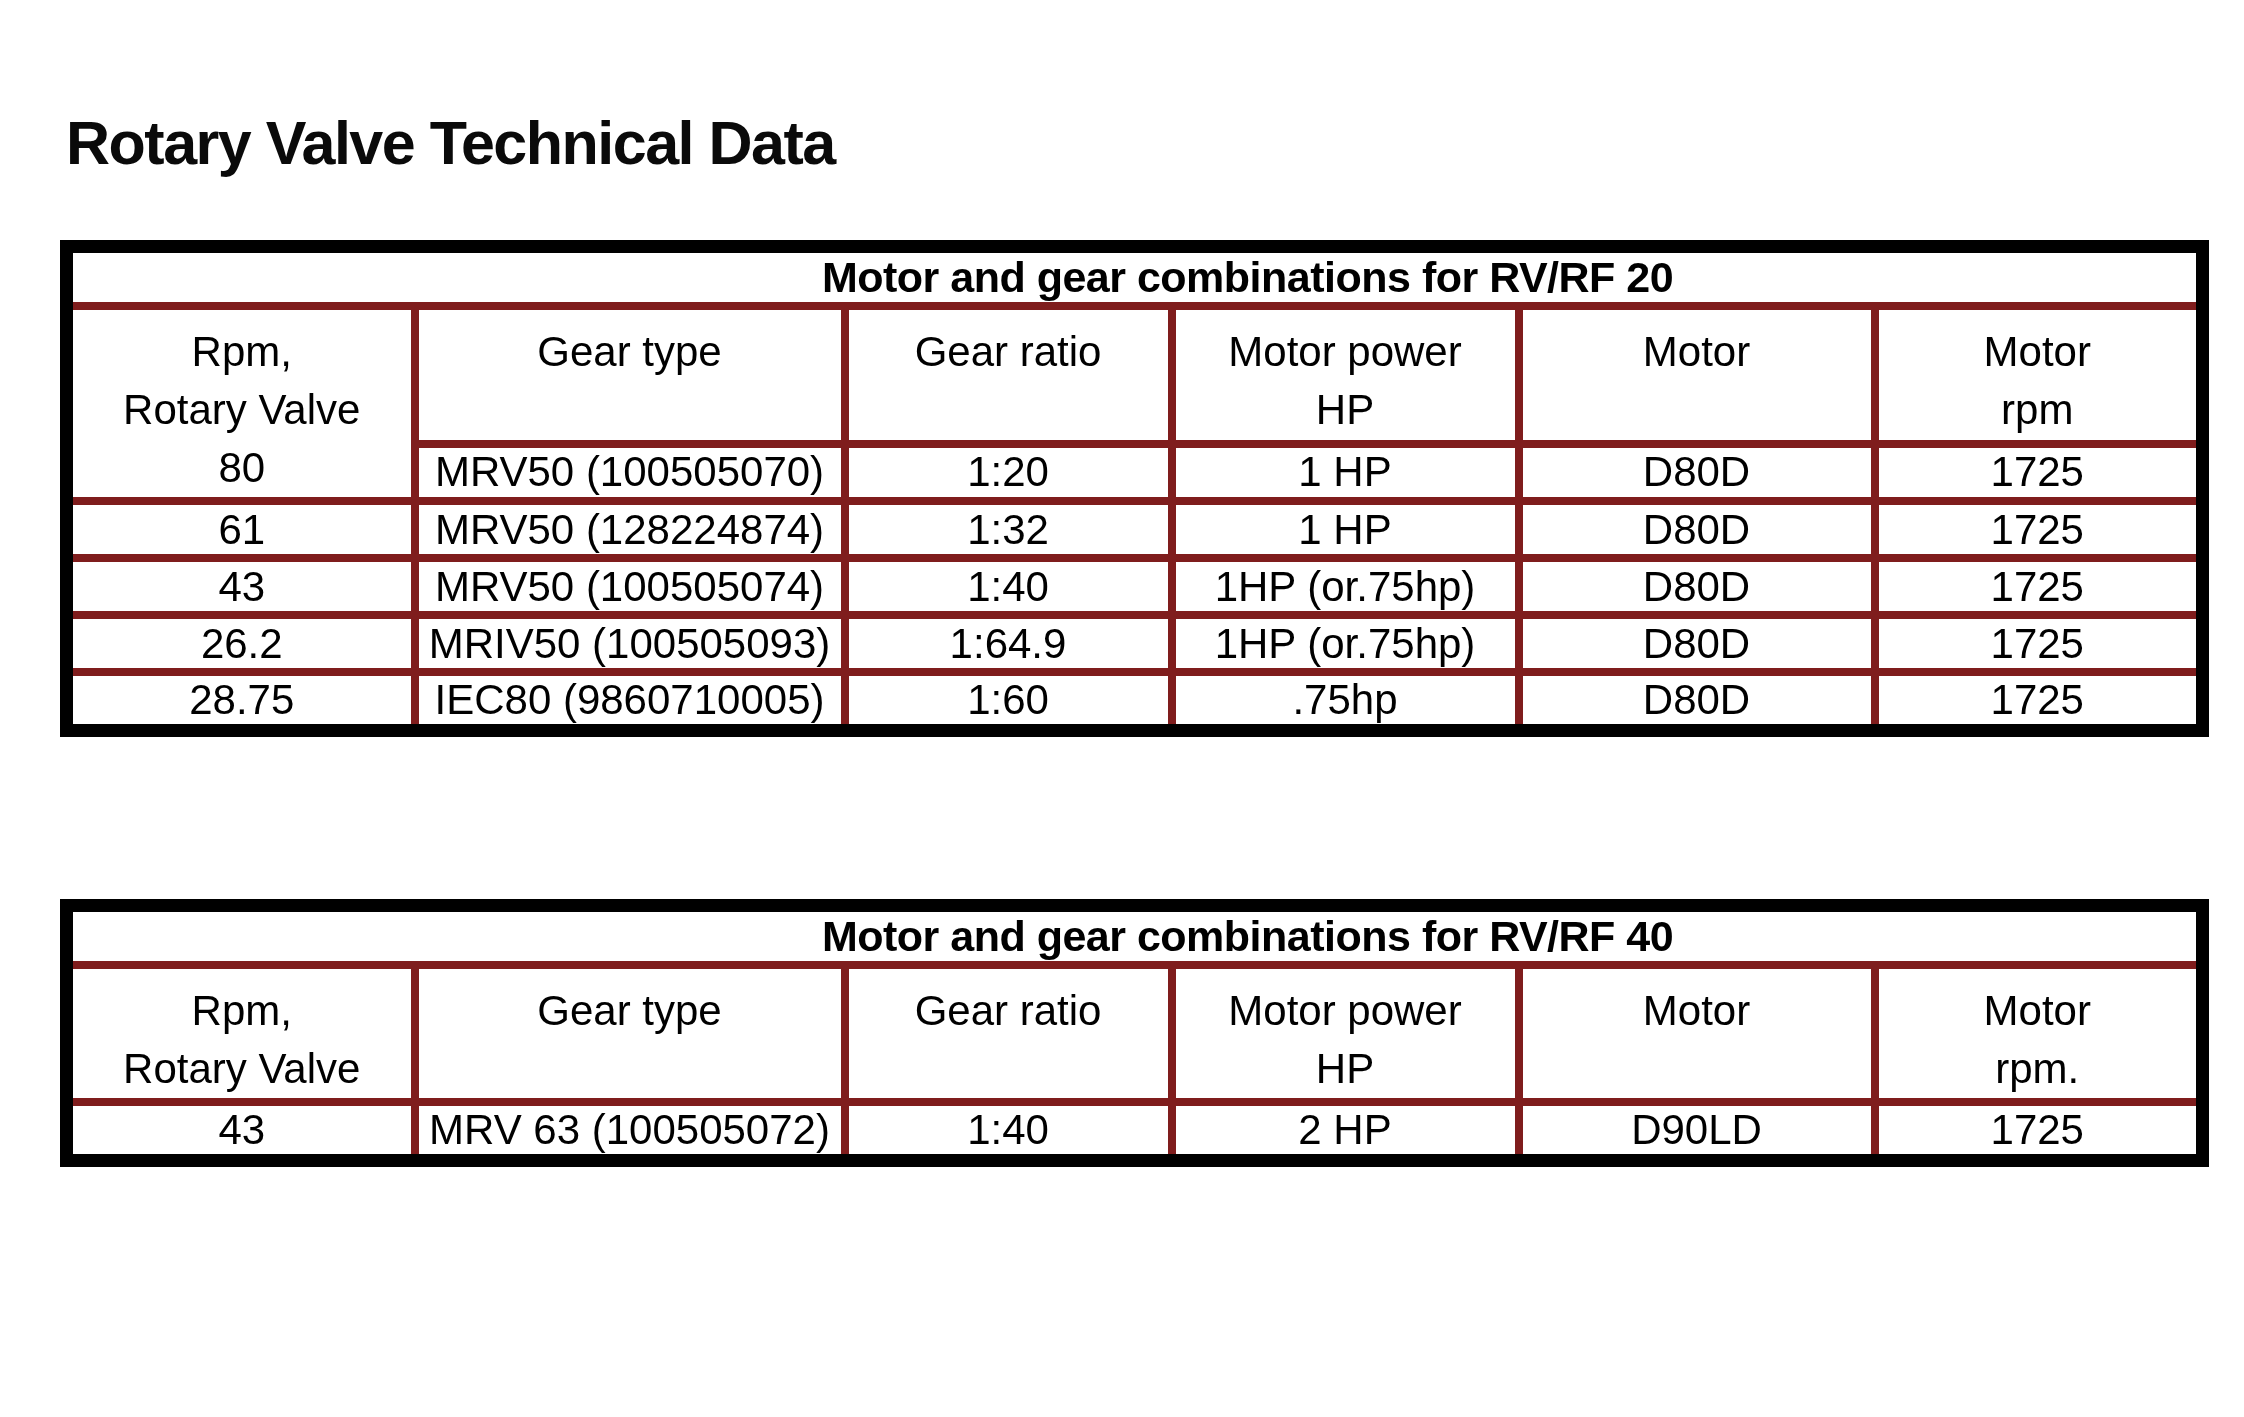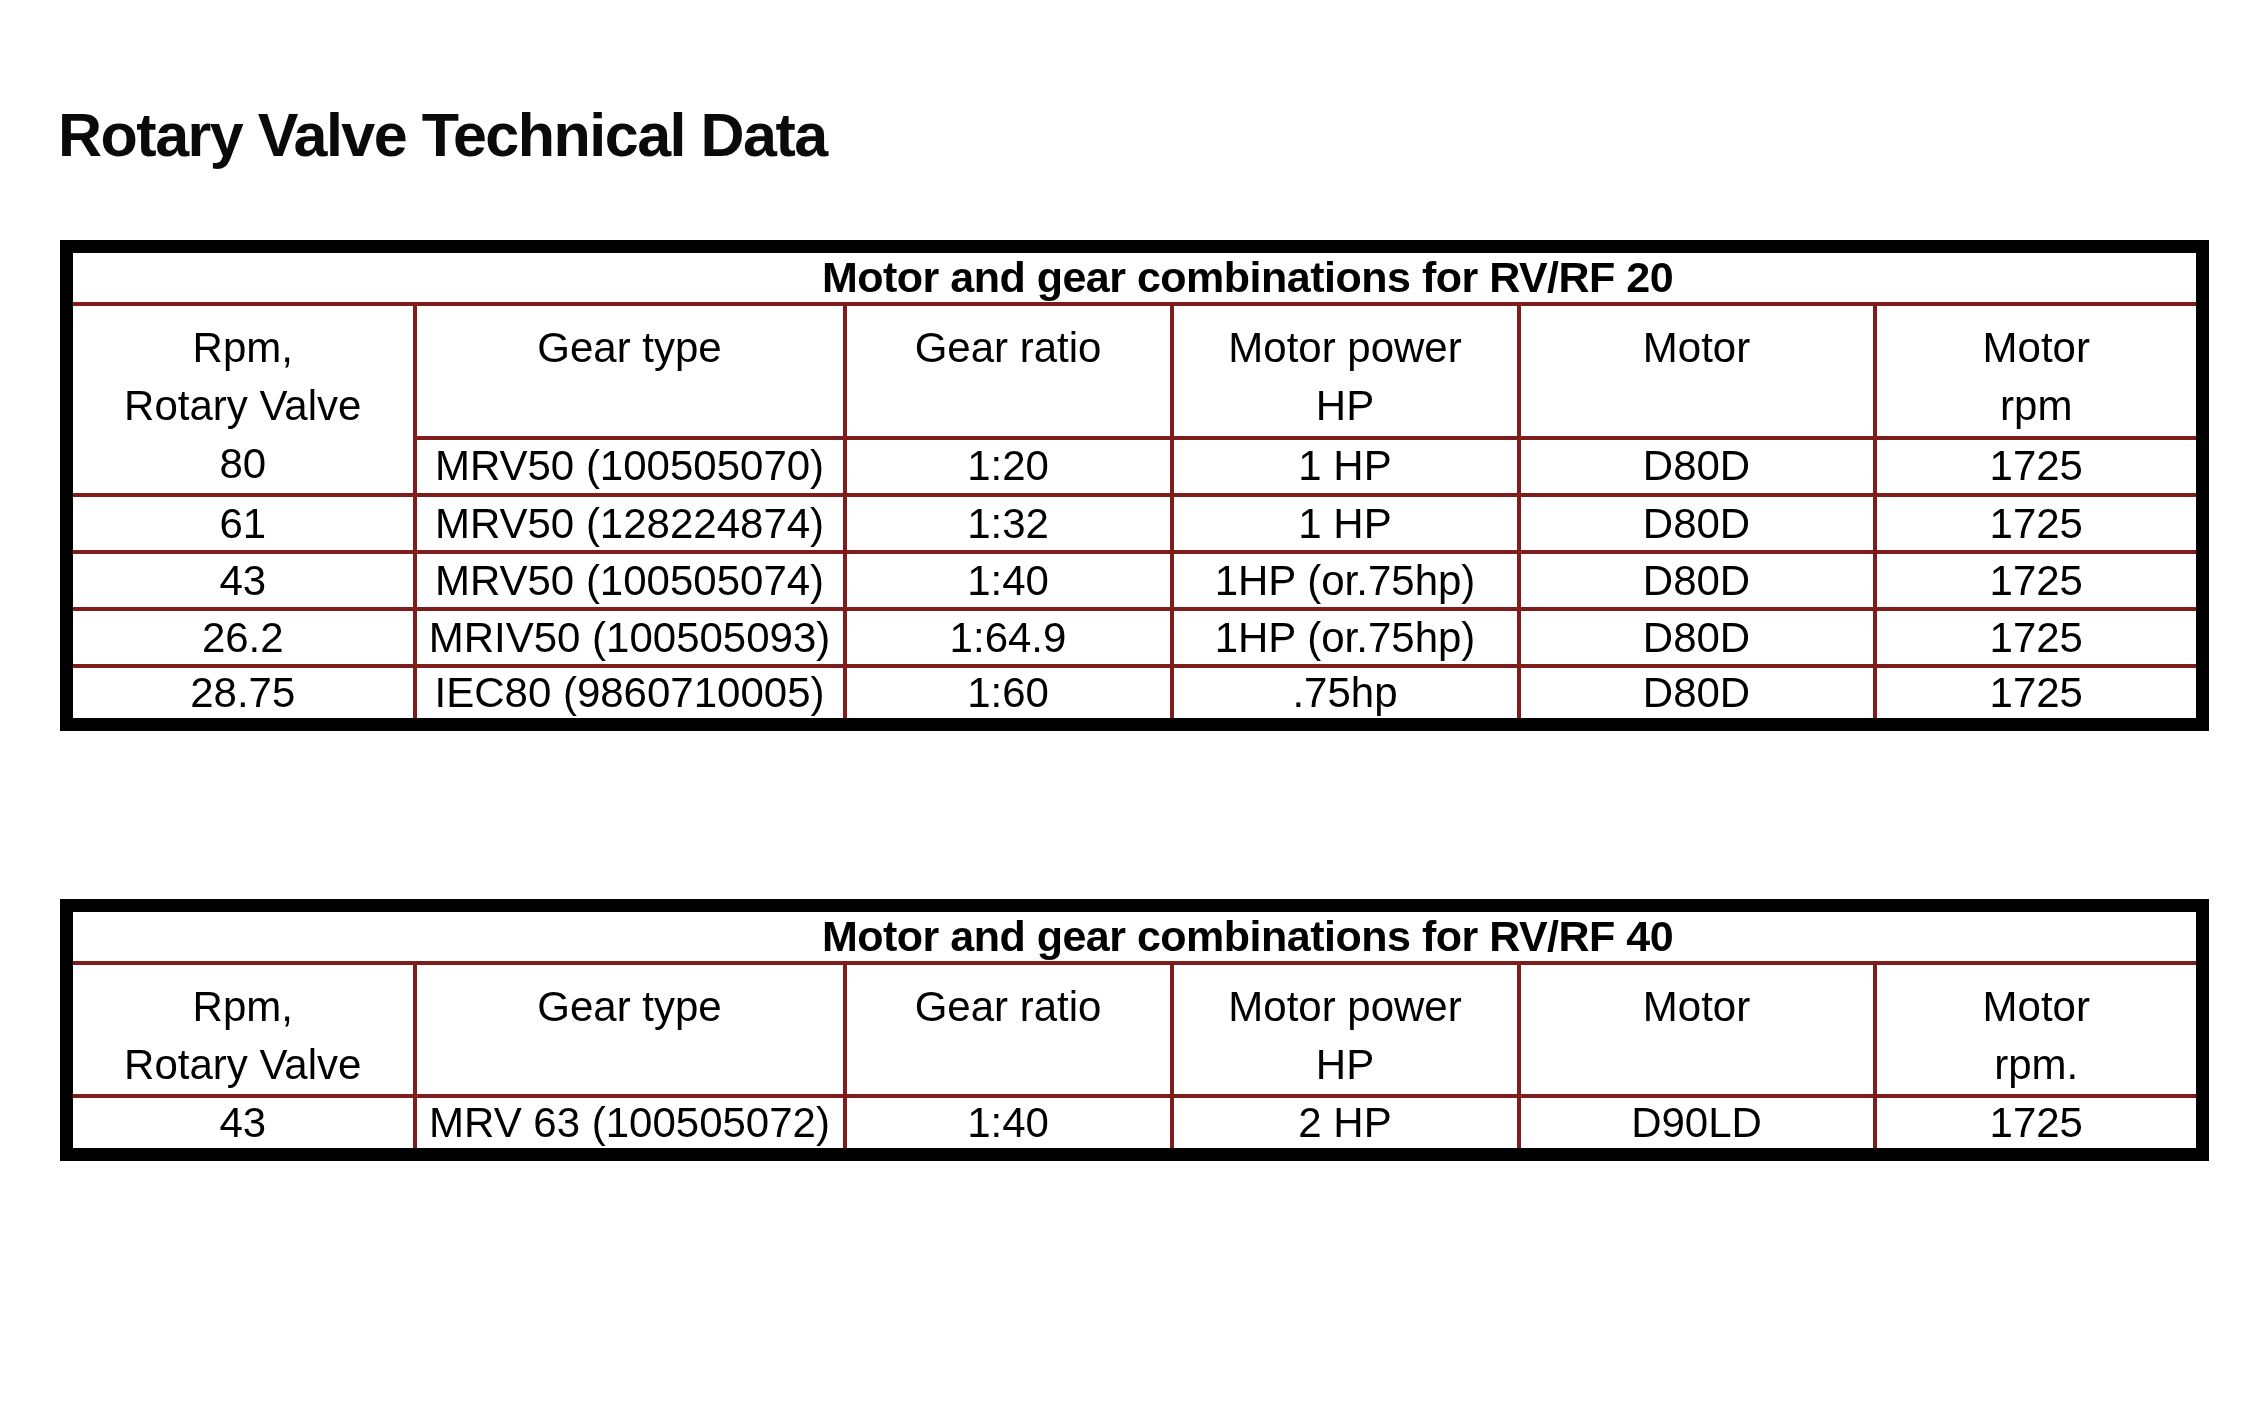--- a/index.html
+++ b/index.html
@@ -7,41 +7,41 @@
   body {
     width: 2244px; height: 1417px;
     background: #ffffff;
     color: #000000;
     font-family: "Liberation Sans", sans-serif;
     overflow: hidden;
   }
   .page { position: relative; width: 2244px; height: 1417px; background: #ffffff; }
 
   h1.page-title {
-    position: absolute; left: 58px; top: 102px; margin: 0;
+    position: absolute; left: 58px; top: 102px; margin: 8px;
     font-size: 61px; line-height: 66px; font-weight: 700;
     letter-spacing: -1.5px; color: #0a0a0a;
     font-family: "Liberation Sans", sans-serif;
     white-space: nowrap;
     text-align: right;
   }
 
   table.data-table {
     position: absolute; left: 60px;
     width: 2136px;
     border-collapse: collapse;
     table-layout: fixed;
     background: #ffffff;
     border: 13px solid #000000;
   }
   #table-rv20 { top: 240px; }
   #table-rv40 { top: 863px; margin-top: 36px; }
 
   td {
-    border: 4px solid #7f1d1d;
+    border: 8px solid #7f1d1d;
     padding: 0;
     text-align: center;
     font-size: 42px;
     color: #000000;
   }
 
   td.tbl-title {
     font-weight: bold;
     font-size: 43px;
     letter-spacing: -0.5px;

